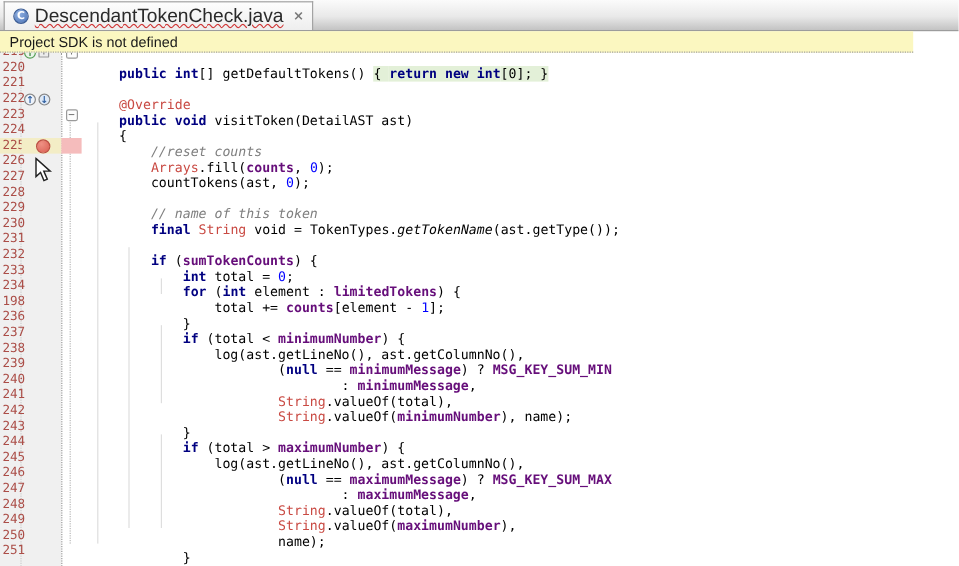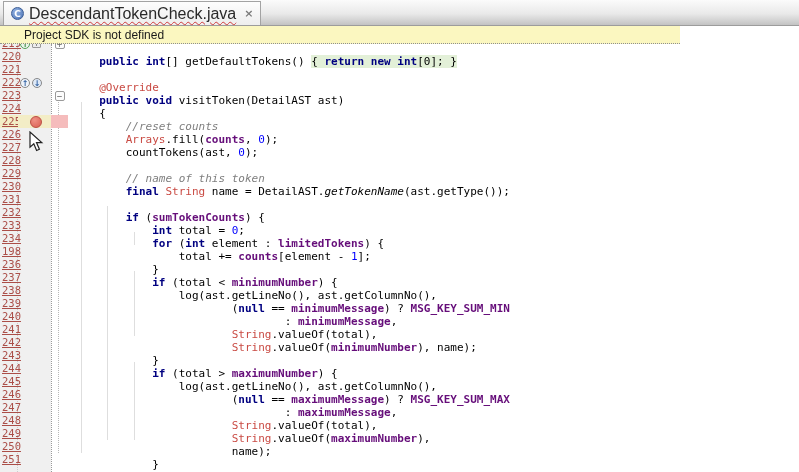--- a/index.html
+++ b/index.html
@@ -15,38 +15,38 @@
        border:1px solid #a3a3a3;border-bottom:none;box-sizing:border-box;}
   .cls-icon{width:13px;height:13px;border-radius:50%;
        background:radial-gradient(circle at 35% 30%,#8fb0e2,#4e74b5);
        border:1px solid #3c5d95;color:#fff;font:bold 9px/13px "DejaVu Sans",sans-serif;
        text-align:center;box-sizing:border-box;}
   #tab .fname{font-size:16px;color:#2a2a2a;
        text-decoration:underline wavy #d03a3a 1px;text-underline-offset:2px;}
   #tab .close{color:#7a7a7a;font:bold 11px/11px "DejaVu Sans",sans-serif;margin-left:3px;}
 
   
-  #banner{position:absolute;left:0;top:26px;width:680px;height:18px;background:#fbf7c0;
+  #banner{position:absolute;left:0;top:26px;width:761px;height:18px;background:#fbf7c0;
           border-bottom:1px dotted #8f8f8f;box-sizing:border-box;
-          display:flex;align-items:center;padding-left:24px;font-size:12px;color:#1a1a1a;}
+          display:flex;align-items:center;padding-left:8px;font-size:12px;color:#1a1a1a;}
 
   
   #editor{position:absolute;left:0;top:44px;width:799px;height:428px;overflow:hidden;background:#fff;}
   #gutterbg{position:absolute;left:0;top:0;width:51px;height:428px;background:#f0f0f0;}
   .vline{position:absolute;top:0;height:428px;width:0;}
   #gl1{left:17px;border-left:1px dotted #cdcdcd;}
   #gl2{left:51px;border-left:1px dotted #999;}
   .foldline{position:absolute;left:58px;width:0;border-left:1px dotted #b8b8b8;}
   .iguide{position:absolute;width:0;border-left:1px solid #dedede;}
 
   #rows{position:relative;}
   .row{display:flex;height:13px;}
   .row:first-child{margin-top:-7px;}
   .ln{width:18px;box-sizing:border-box;padding-left:2px;
-      font:10.5px/13px "DejaVu Sans Mono",monospace;color:#ab4e48;text-decoration:underline;}
+      font:10.5px/13px "DejaVu Sans Mono",monospace;color:#ab4e48;}
   .ic{width:33px;box-sizing:border-box;display:flex;align-items:center;gap:2px;
       padding-left:2px;position:relative;}
   .fd{width:17px;box-sizing:border-box;display:flex;align-items:center;justify-content:center;}
   pre.code{flex:1;margin:18px;font:11px/13px "DejaVu Sans Mono",monospace;white-space:pre;}
 
   .bp-row .ln,.bp-row .ic{background:#f3edc6;}
   .bp-row .fd,.bp-row .code{background:#f5bcbc;}
 
   
   .s-p{color:#000;}
@@ -174,21 +174,21 @@
         <div class="row">
           <div class="ln">228</div>
           <div class="ic"></div>
           <div class="fd"></div>
           <pre class="code"><span class="s-p">      </span><span class="s-m">// name of this token</span></pre>
         </div>
         <div class="row">
           <div class="ln">229</div>
           <div class="ic"></div>
           <div class="fd"></div>
-          <pre class="code"><span class="s-p">      </span><span class="s-k">final</span><span class="s-p"> </span><span class="s-e">String</span><span class="s-p"> name = DetailAST.</span><span class="s-i">getTokenName</span><span class="s-p">(ast.getType());</span></pre>
+          <pre class="code"><span class="s-p">      </span><span class="s-k">final</span><span class="s-p"> </span><span class="s-e">String</span><span class="s-p"> void = TokenTypes.</span><span class="s-i">getTokenName</span><span class="s-p">(ast.getType());</span></pre>
         </div>
         <div class="row">
           <div class="ln">230</div>
           <div class="ic"></div>
           <div class="fd"></div>
           <pre class="code"></pre>
         </div>
         <div class="row">
           <div class="ln">231</div>
           <div class="ic"></div>

